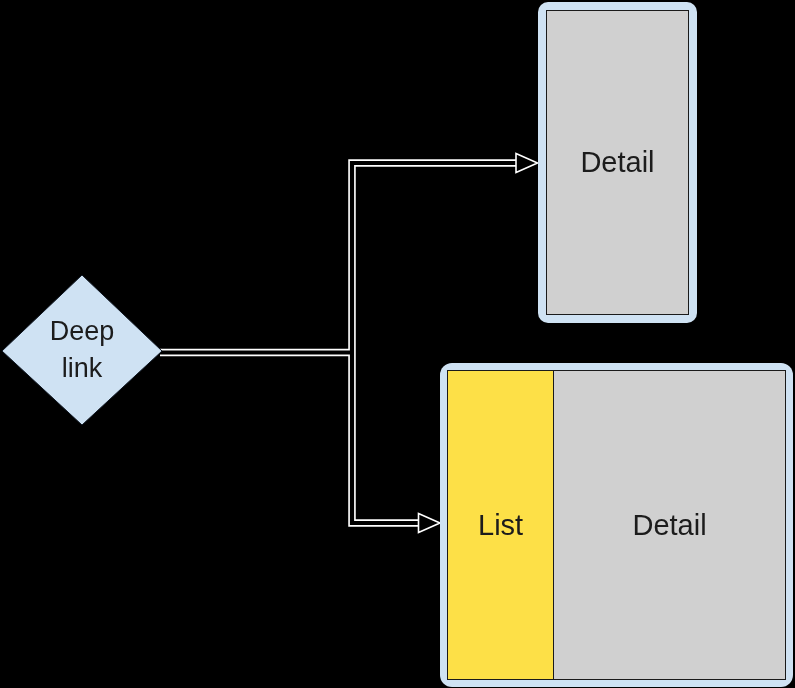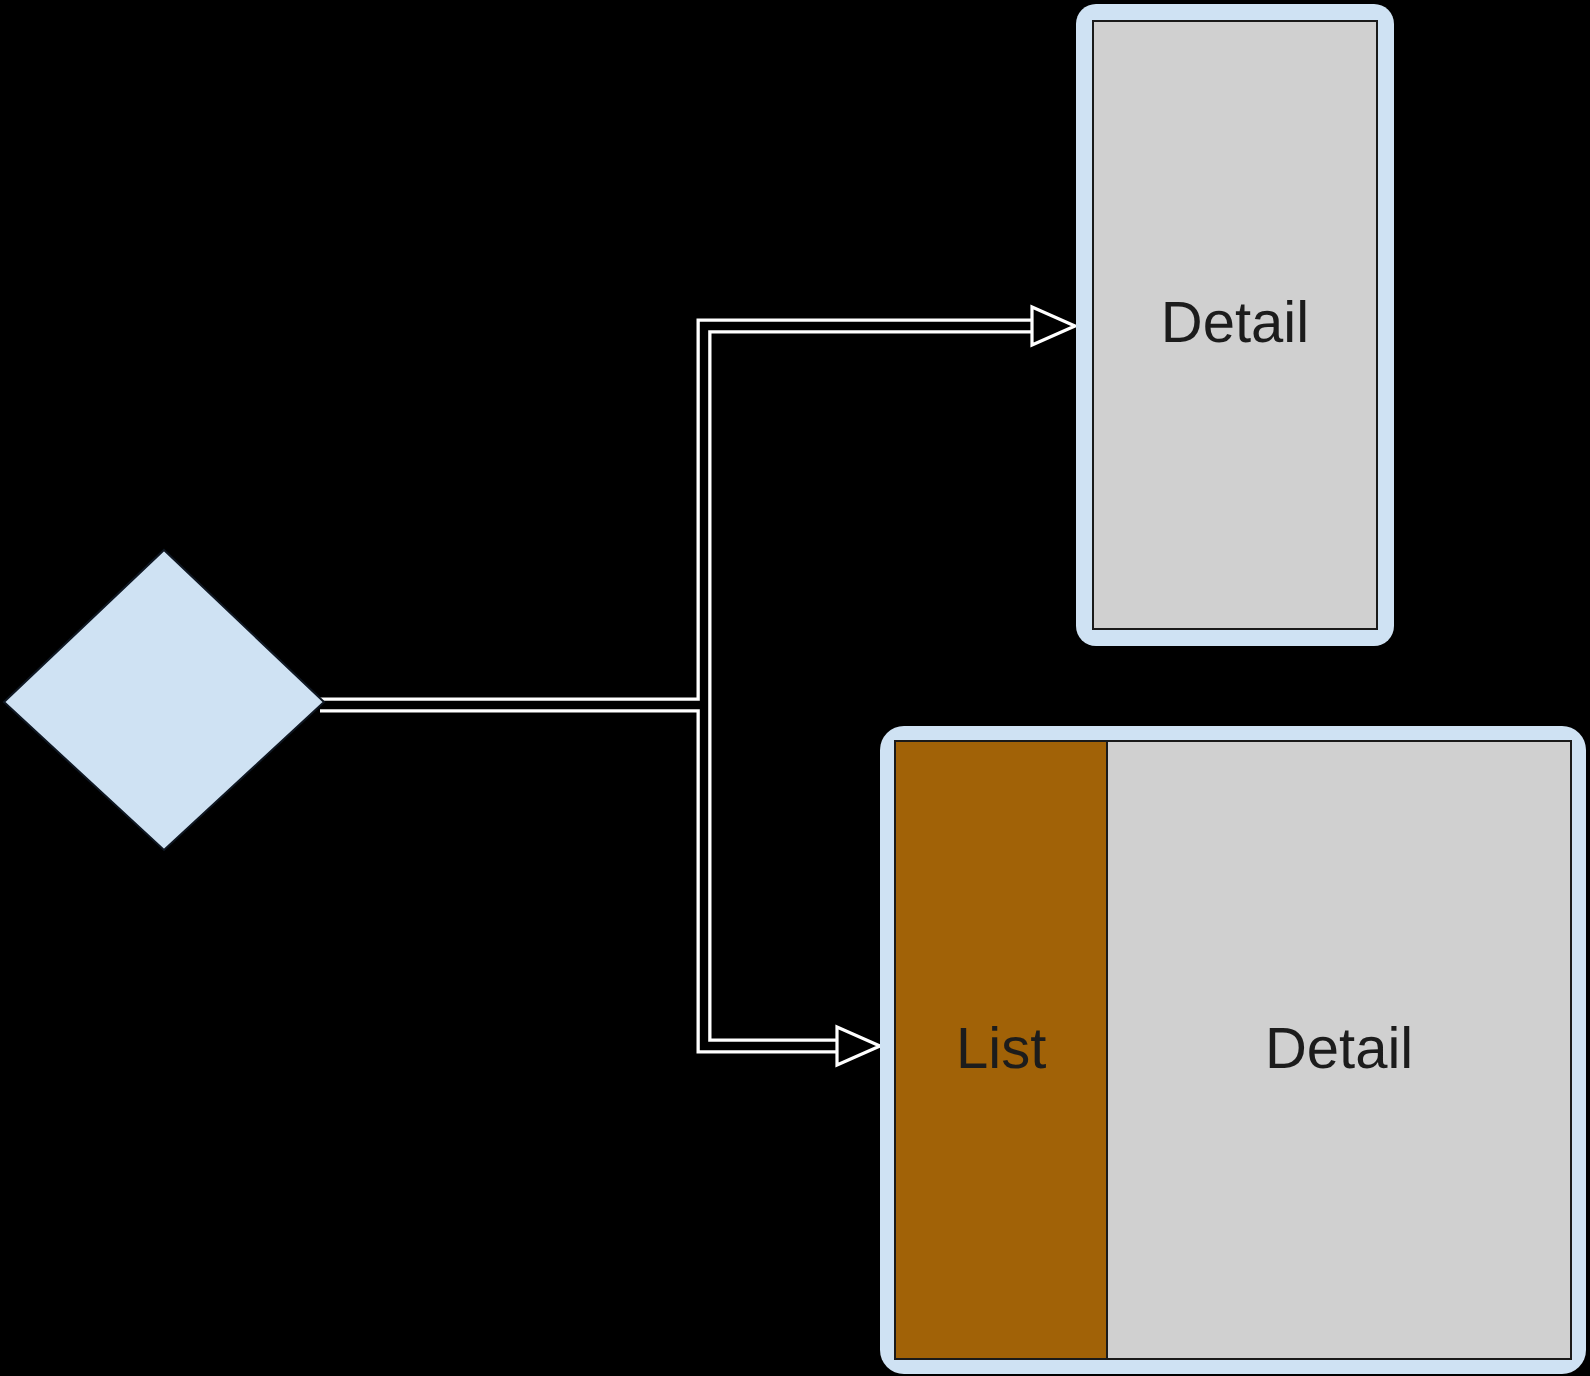--- a/index.html
+++ b/index.html
@@ -135,30 +135,32 @@
       <path d="M 518 163 L 352 163 L 352 523 L 421 523"></path>
       <path d="M 160 352.5 L 352 352.5"></path>
     </g>
 
     <polygon class="diamond" points="82,275 162,351 82,425 2,351" fill="#cfe2f3"></polygon>
 
     <polygon class="arrowhead" points="516,153.5 537.5,163 516,172.5"></polygon>
     <polygon class="arrowhead" points="418.5,513.5 440,523 418.5,532.5"></polygon>
   </svg>
 
+  <div class="node-label deep-link-label">Deep
+link</div>
 
   <div class="phone-frame" style="background-color: rgb(207, 226, 243);">
     <div class="phone-screen" style="background-color: rgb(208, 208, 208);">
       <span>Detail</span>
     </div>
   </div>
 
   <div class="tablet-frame" style="background-color: rgb(207, 226, 243);">
     <div class="tablet-inner">
-      <div class="pane pane-list" style="background-color: #a16207;">
+      <div class="pane pane-list" style="background-color: #fde047;">
         <span>List</span>
       </div>
       <div class="pane pane-detail" style="background-color: rgb(208, 208, 208);">
         <span>Detail</span>
       </div>
     </div>
   </div>
 
 </div>
 

